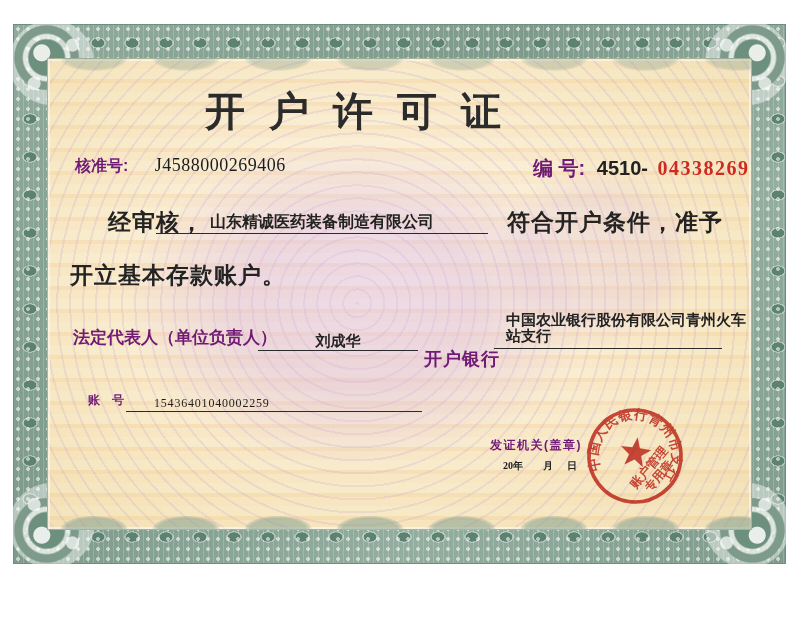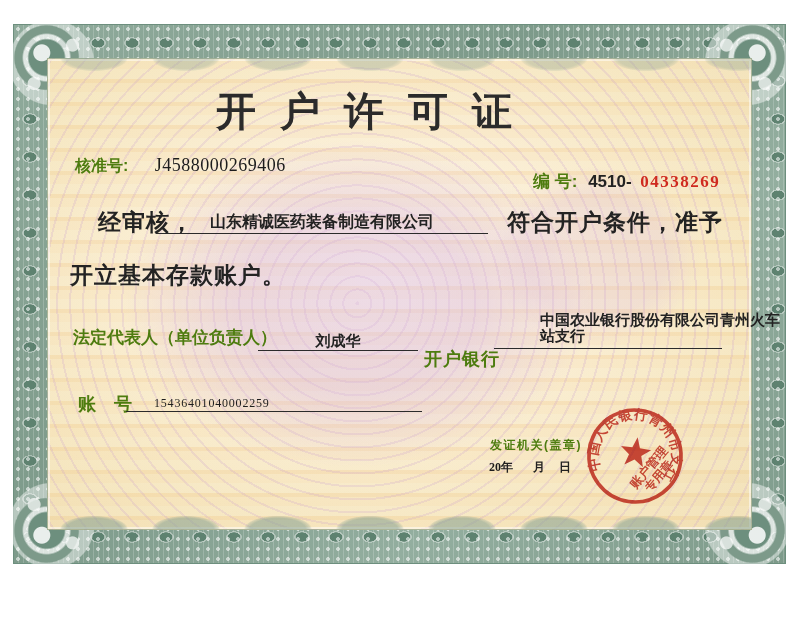--- a/index.html
+++ b/index.html
@@ -48,26 +48,26 @@
     position:absolute;left:48px;width:703px;height:22px;
     background-image:radial-gradient(ellipse 46px 18px at 50% 100%, rgba(131,160,146,.55) 0 60%, rgba(131,160,146,.25) 70%, transparent 74%);
     background-size:92px 22px;background-repeat:repeat-x;
   }
   .wave.bottom{top:507px;}
   .wave.top{top:58px;transform:scaleY(-1);opacity:.6;}
   
   .content{position:absolute;inset:0;}
   .abs{position:absolute;}
   .title{
-    left:14px;top:84px;width:700px;text-align:center;
+    left:3px;top:84px;width:700px;text-align:center;
     font-family:"DejaVu Serif","Liberation Serif",serif;
     font-size:40px;font-weight:bold;color:#2b2b2b;
   }
   .title span{letter-spacing:24px;margin-right:-24px;}
-  .lbl{font-weight:600;color:#4d7c0f;}
+  .lbl{font-weight:600;color:#701a75;}
   .serif-num{font-family:"Liberation Serif","DejaVu Serif",serif;color:#1d1d1d;}
   .u-line{border-bottom:1.5px solid #2b2b2b;}
   .bold-line{font-size:23px;font-weight:600;color:#232323;letter-spacing:1px;}
   .red{color:#cf2a1f;}
   .stamp{position:absolute;left:560px;top:381px;width:150px;height:150px;opacity:.88;mix-blend-mode:multiply;transform:rotate(8deg);}
 </style>
 </head>
 <body>
 
 <div class="certificate">
@@ -84,49 +84,49 @@
 
   <div class="abs title">
     <span>开户许可证</span>
   </div>
 
   <div class="abs" style="left:75px;top:155px;font-size:16px;">
     <span class="lbl">核准号:</span>
     <span class="serif-num" style="font-size:18px;letter-spacing:.5px;margin-left:22px;text-align:center;">J4588000269406</span>
   </div>
 
-  <div class="abs" style="left:533px;top:170px;font-size:17px;">
+  <div class="abs" style="left:533px;top:155px;font-size:20px;">
     <span class="lbl">编 号:</span>
     <span style="font-weight:600;margin-left:6px;">4510-</span>
     <span class="serif-num red" style="font-weight:bold;letter-spacing:1.5px;margin-left:4px;">04338269</span>
   </div>
 
-  <div class="abs bold-line" style="left:98px;top:207px;">经审核，</div>
+  <div class="abs bold-line" style="left:108px;top:207px;">经审核，</div>
   <div class="abs u-line" style="left:156px;top:207px;width:332px;height:26px;text-align:center;">
     <span style="font-size:16px;font-weight:600;line-height:30px;">山东精诚医药装备制造有限公司</span>
   </div>
   <div class="abs bold-line" style="left:507px;top:207px;">符合开户条件，准予</div>
   <div class="abs bold-line" style="left:70px;top:260px;">开立基本存款账户。</div>
 
   <div class="abs u-line" style="left:258px;top:328px;width:160px;height:22px;text-align:center;">
     <span style="font-size:15px;font-weight:600;line-height:26px;">刘成华</span>
   </div>
   <div class="abs lbl" style="left:73px;top:326px;font-size:17px;">法定代表人（单位负责人）</div>
 
   <div class="abs lbl" style="left:424px;top:328px;font-size:18px;letter-spacing:1px;margin-top:19px;">开户银行</div>
-  <div class="abs" style="left:506px;top:312px;width:240px;font-size:15px;font-weight:600;line-height:16px;margin-left:34px;">中国农业银行股份有限公司青州火车站支行</div>
+  <div class="abs" style="left:506px;top:312px;width:240px;font-size:15px;font-weight:600;line-height:16px;">中国农业银行股份有限公司青州火车站支行</div>
   <div class="abs u-line" style="left:494px;top:330px;width:228px;height:18px;"></div>
 
-  <div class="abs lbl" style="left:78px;top:392px;font-size:18px;text-align:right;">账　号</div>
+  <div class="abs lbl" style="left:88px;top:392px;font-size:12px;text-align:right;">账　号</div>
   <div class="abs u-line" style="left:126px;top:390px;width:296px;height:21px;">
     <span class="serif-num" style="font-size:12px;letter-spacing:.8px;margin-left:28px;line-height:26px;">15436401040002259</span>
   </div>
 
   <div class="abs lbl" style="left:490px;top:437px;font-size:12px;letter-spacing:1.5px;">发证机关(盖章)</div>
-  <div class="abs" style="left:489px;top:459px;font-size:12px;font-weight:600;">
+  <div class="abs" style="left:503px;top:459px;font-size:10px;font-weight:600;">
     <span class="serif-num" style="font-weight:bold;">20</span><span>年</span><span style="margin-left:20px;">月</span><span style="margin-left:14px;">日</span>
   </div>
 
   <svg class="stamp" viewBox="0 0 150 150">
     <circle cx="75" cy="75" r="46" fill="none" stroke="#c5352c" stroke-width="3.6"></circle>
     <path id="sealArc" d="M42.96,93.5 A37,37 0 1 1 107.04,93.5" fill="none"></path>
     <text font-size="13.5" font-weight="bold" fill="#c5352c" letter-spacing="0.6">
       <textPath href="#sealArc">中国人民银行青州市支行</textPath>
     </text>
     <polygon fill="#c5352c" points="75,56 78.82,66.74 90.22,67.06 81.18,74.01 84.40,84.94 75,78.5 65.60,84.94 68.82,74.01 59.78,67.06 71.18,66.74"></polygon>

